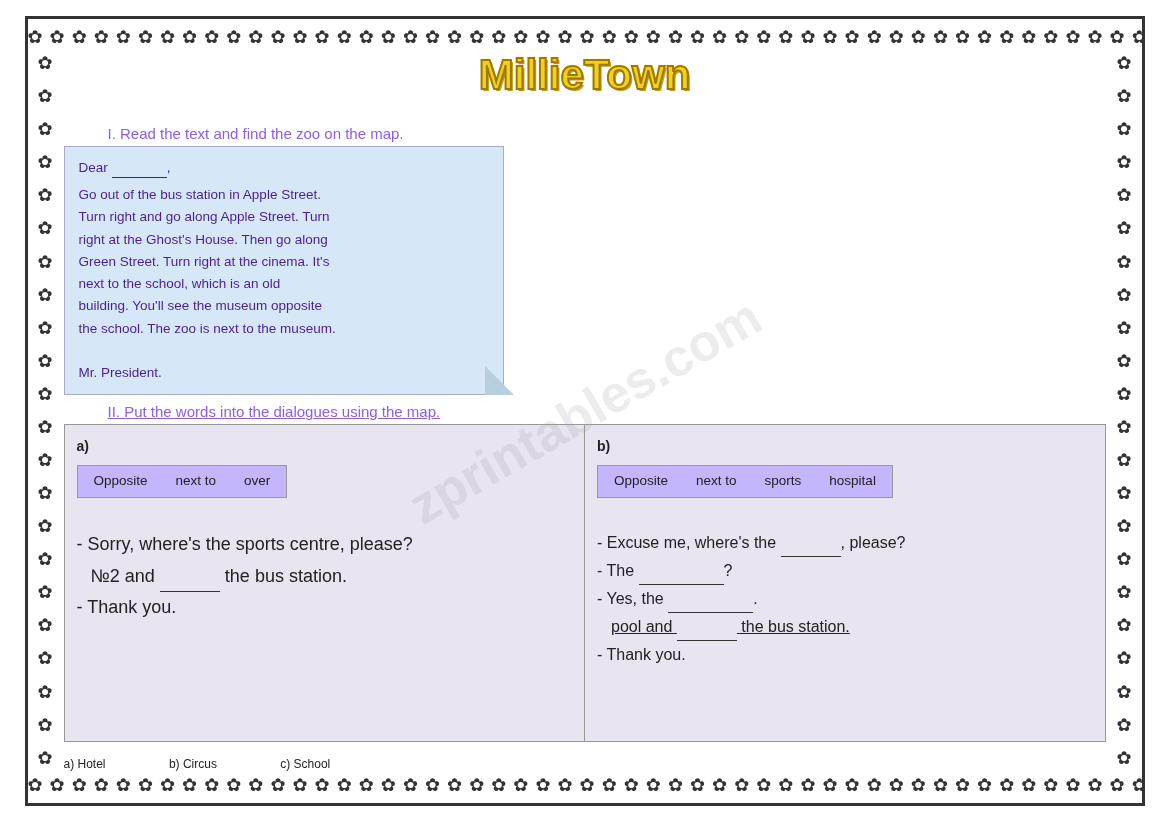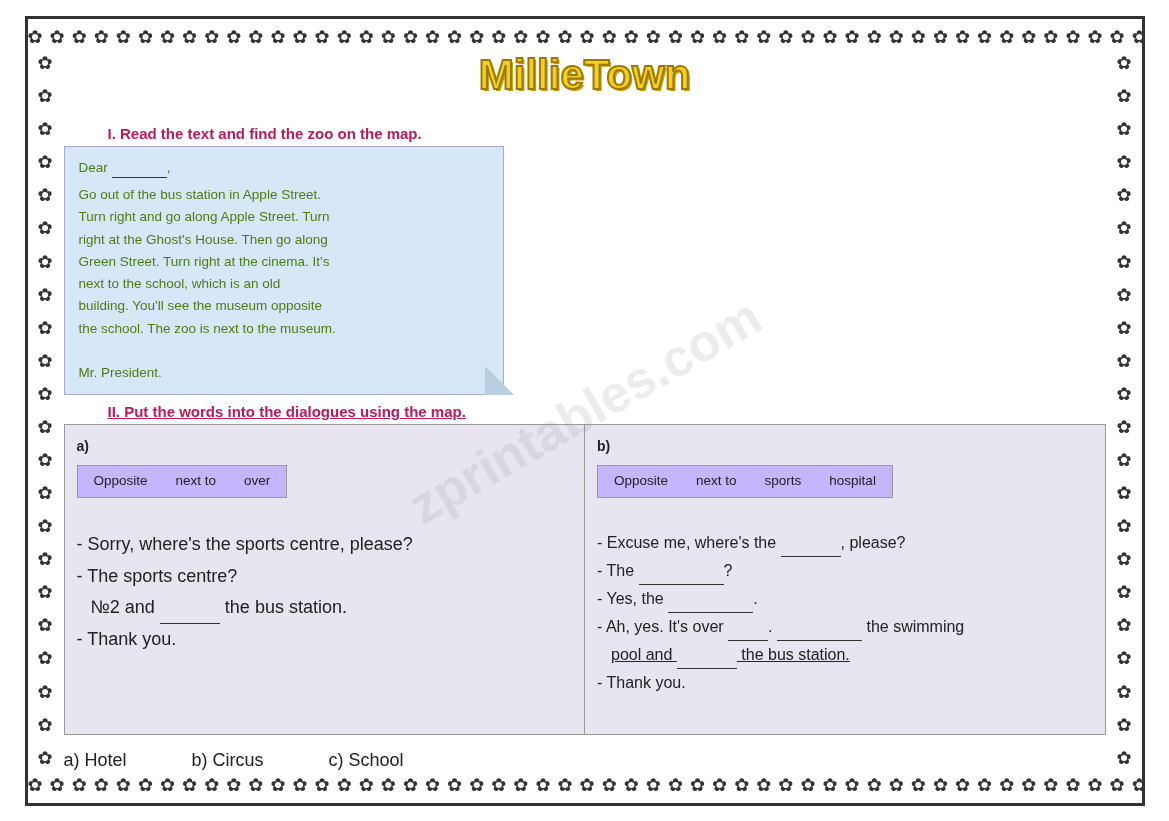--- a/index.html
+++ b/index.html
@@ -63,37 +63,37 @@
       font-weight: bold;
       font-family: 'Comic Sans MS', cursive, sans-serif;
       color: #f0d020;
       -webkit-text-stroke: 1.5px #c8a000;
       text-shadow: 2px 2px 0 #c8a000;
       margin-bottom: 18px;
     }
     
     .section-heading {
       font-size: 15px;
-      font-weight: bold;
-      color: #be185d;
+      font-weight: normal;
+      color: #8b5cf6;
       margin-bottom: 4px;
       font-family: Arial, sans-serif;
       padding-left: 44px;
     }
     .section-heading u {
       text-decoration: underline;
     }
     
     .letter-box {
       background: #d6e8f7;
       border: 1.5px solid #aac;
       padding: 10px 14px 10px 14px;
       font-size: 13.5px;
       font-family: Arial, sans-serif;
-      color: #4d7c0f;
+      color: #4c1d95;
       max-width: 440px;
       line-height: 1.6;
       position: relative;
     }
     .letter-box::after {
       content: '';
       position: absolute;
       bottom: -1px;
       right: -12px;
       width: 30px;
@@ -162,21 +162,21 @@
       display: inline-block;
       width: 85px;
       border-bottom: 1.5px solid #333;
       vertical-align: bottom;
     }
     
     .section3 {
       padding-top: 4px;
     }
     .section3-options {
-      font-size: 18px;
+      font-size: 12px;
       font-family: Arial, sans-serif;
       color: #222;
       margin-top: 3px;
     }
     
     .watermark {
       position: absolute;
       top: 50%;
       left: 50%;
       transform: translate(-50%, -50%) rotate(-30deg);
@@ -293,41 +293,39 @@
           <span class="panel-label">a)</span>
           <div style="margin-bottom:8px;">
             <span class="word-box">
               <span>Opposite</span>
               <span>next to</span>
               <span>over</span>
             </span>
           </div>
           <div style="line-height:1.75;font-size:18px;">
             <div>- Sorry, where's the sports centre, please?</div>
-            <div>- The sports centre?</div>
             <div style="padding-left:14px;">№2 and <span class="blank"></span> the bus station.</div>
             <div>- Thank you.</div>
           </div>
         </div>
 
         <div class="dialogue-panel">
           <span class="panel-label">b)</span>
           <div style="margin-bottom:8px;">
             <span class="word-box">
               <span>Opposite</span>
               <span>next to</span>
               <span>sports</span>
               <span>hospital</span>
             </span>
           </div>
           <div style="line-height:1.75;font-size:16px;">
             <div>- Excuse me, where's the <span class="blank"></span>, please?</div>
             <div>- The <span class="blank-lg"></span>?</div>
             <div>- Yes, the <span class="blank-lg"></span>.</div>
-            <div>- Ah, yes. It's over <span class="blank-sm"></span>. <span class="blank-lg"></span> the swimming</div>
             <div style="padding-left:14px;text-decoration:underline;">pool and <span class="blank"></span> the bus station.</div>
             <div>- Thank you.</div>
           </div>
         </div>
       </div>
     </div>
 
     <div class="section3">
       <div class="section3-options">
         <span style="margin-right:60px;">a) Hotel</span>

